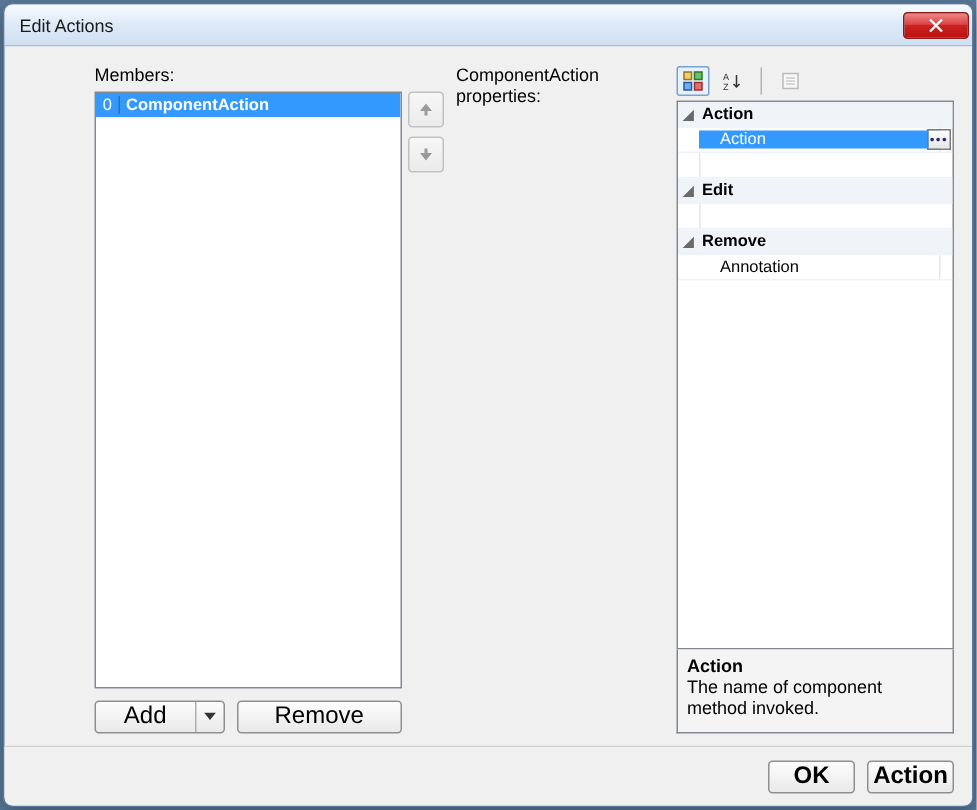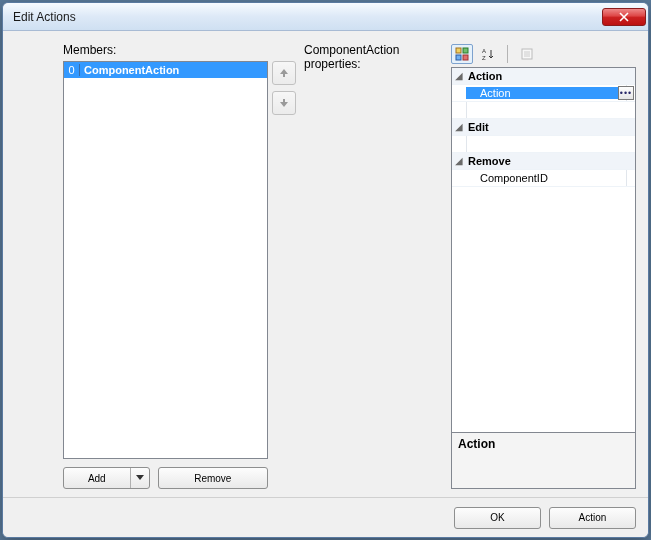--- a/index.html
+++ b/index.html
@@ -95,21 +95,21 @@
   }
   .btn {
     height: 22px;
     background: linear-gradient(to bottom, #fdfdfd, #e9e9e9);
     border: 1px solid #8e8f8f;
     border-radius: 3px;
     display: flex;
     align-items: center;
     justify-content: center;
     cursor: default;
-    font-size: 10px;
+    font-size: 16px;
     padding: 0 10px;
   }
   .btn.split { padding: 0; width: 90px; }
   .btn.split .main { flex:1; display:flex; align-items:center; justify-content:center; border-right:1px solid #b0b0b0; height:100%; }
   .btn.split .drop { width:18px; display:flex; align-items:center; justify-content:center; }
   .btn.w90 { width: 114px; text-align: center; }
   .arrow-btn {
     width: 24px; height: 24px;
     background: linear-gradient(to bottom,#fdfdfd,#e8e8e8);
     border: 1px solid #9b9b9b;
@@ -174,21 +174,21 @@
     height: 40px;
     border-top: 1px solid #d0d0d0;
     display:flex;
     align-items:center;
     justify-content:flex-end;
     gap: 8px;
     padding: 0 12px;
     background:#f0f0f0;
     border-radius: 0 0 6px 6px;
   }
-  .btn.w70 { width:87px; }
+  .btn.w70 { width:58px;font-weight:bold; }
 </style>
 </head>
 <body>
 
 <div class="dialog">
   <div class="titlebar">
     <span class="title">Edit Actions</span>
     <span class="tspacer"></span>
     <div class="close-btn">
       <svg viewBox="0 0 10 10">
@@ -288,27 +288,28 @@
             <div class="pg-row">
               <span class="pg-expander"></span>
               <span class="pg-val"></span>
             </div>
             <div class="pg-row cat">
               <span class="pg-expander">◢</span>
               <span class="pg-name">Remove</span>
             </div>
             <div class="pg-row">
               <span class="pg-expander"></span>
-              <span class="pg-name indent">ComponentID</span>
+              <span class="pg-name indent">Annotation</span>
               <span class="pg-val"></span>
             </div>
           </div>
 
         <div class="pg-help">
           <div class="h-title">Action</div>
+          <div>The name of component method invoked.</div>
         </div>
       </div>
     </div>
 
   </div>
 
   <div class="footer">
     <div class="btn w70">
       <span>OK</span>
     </div>

